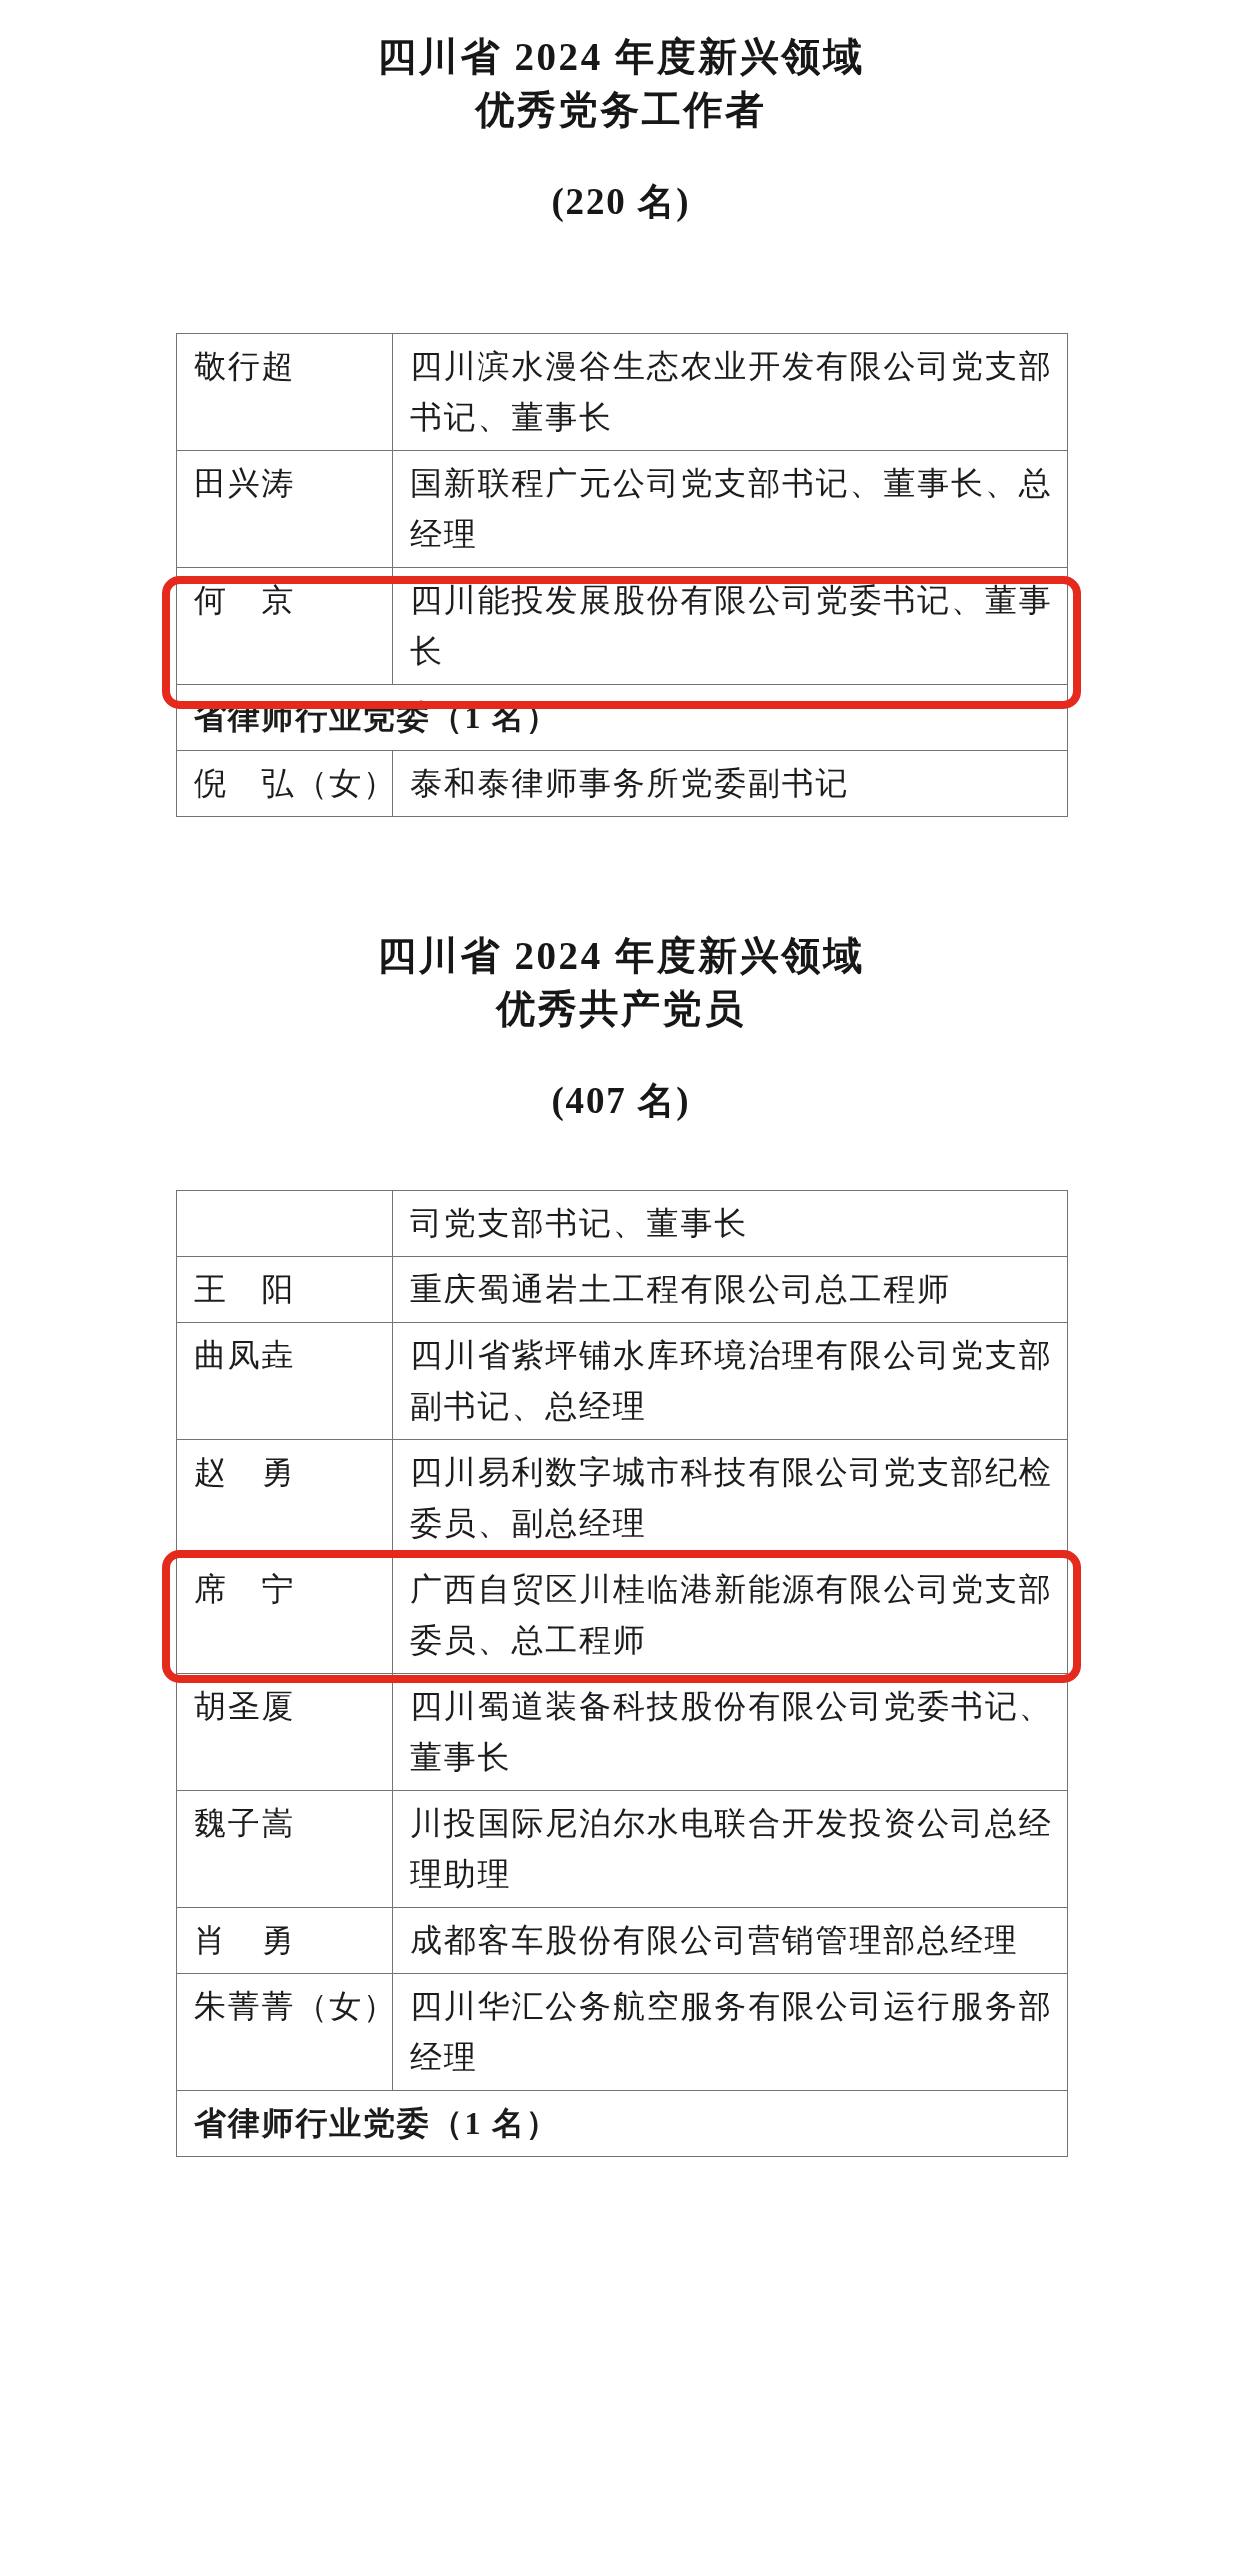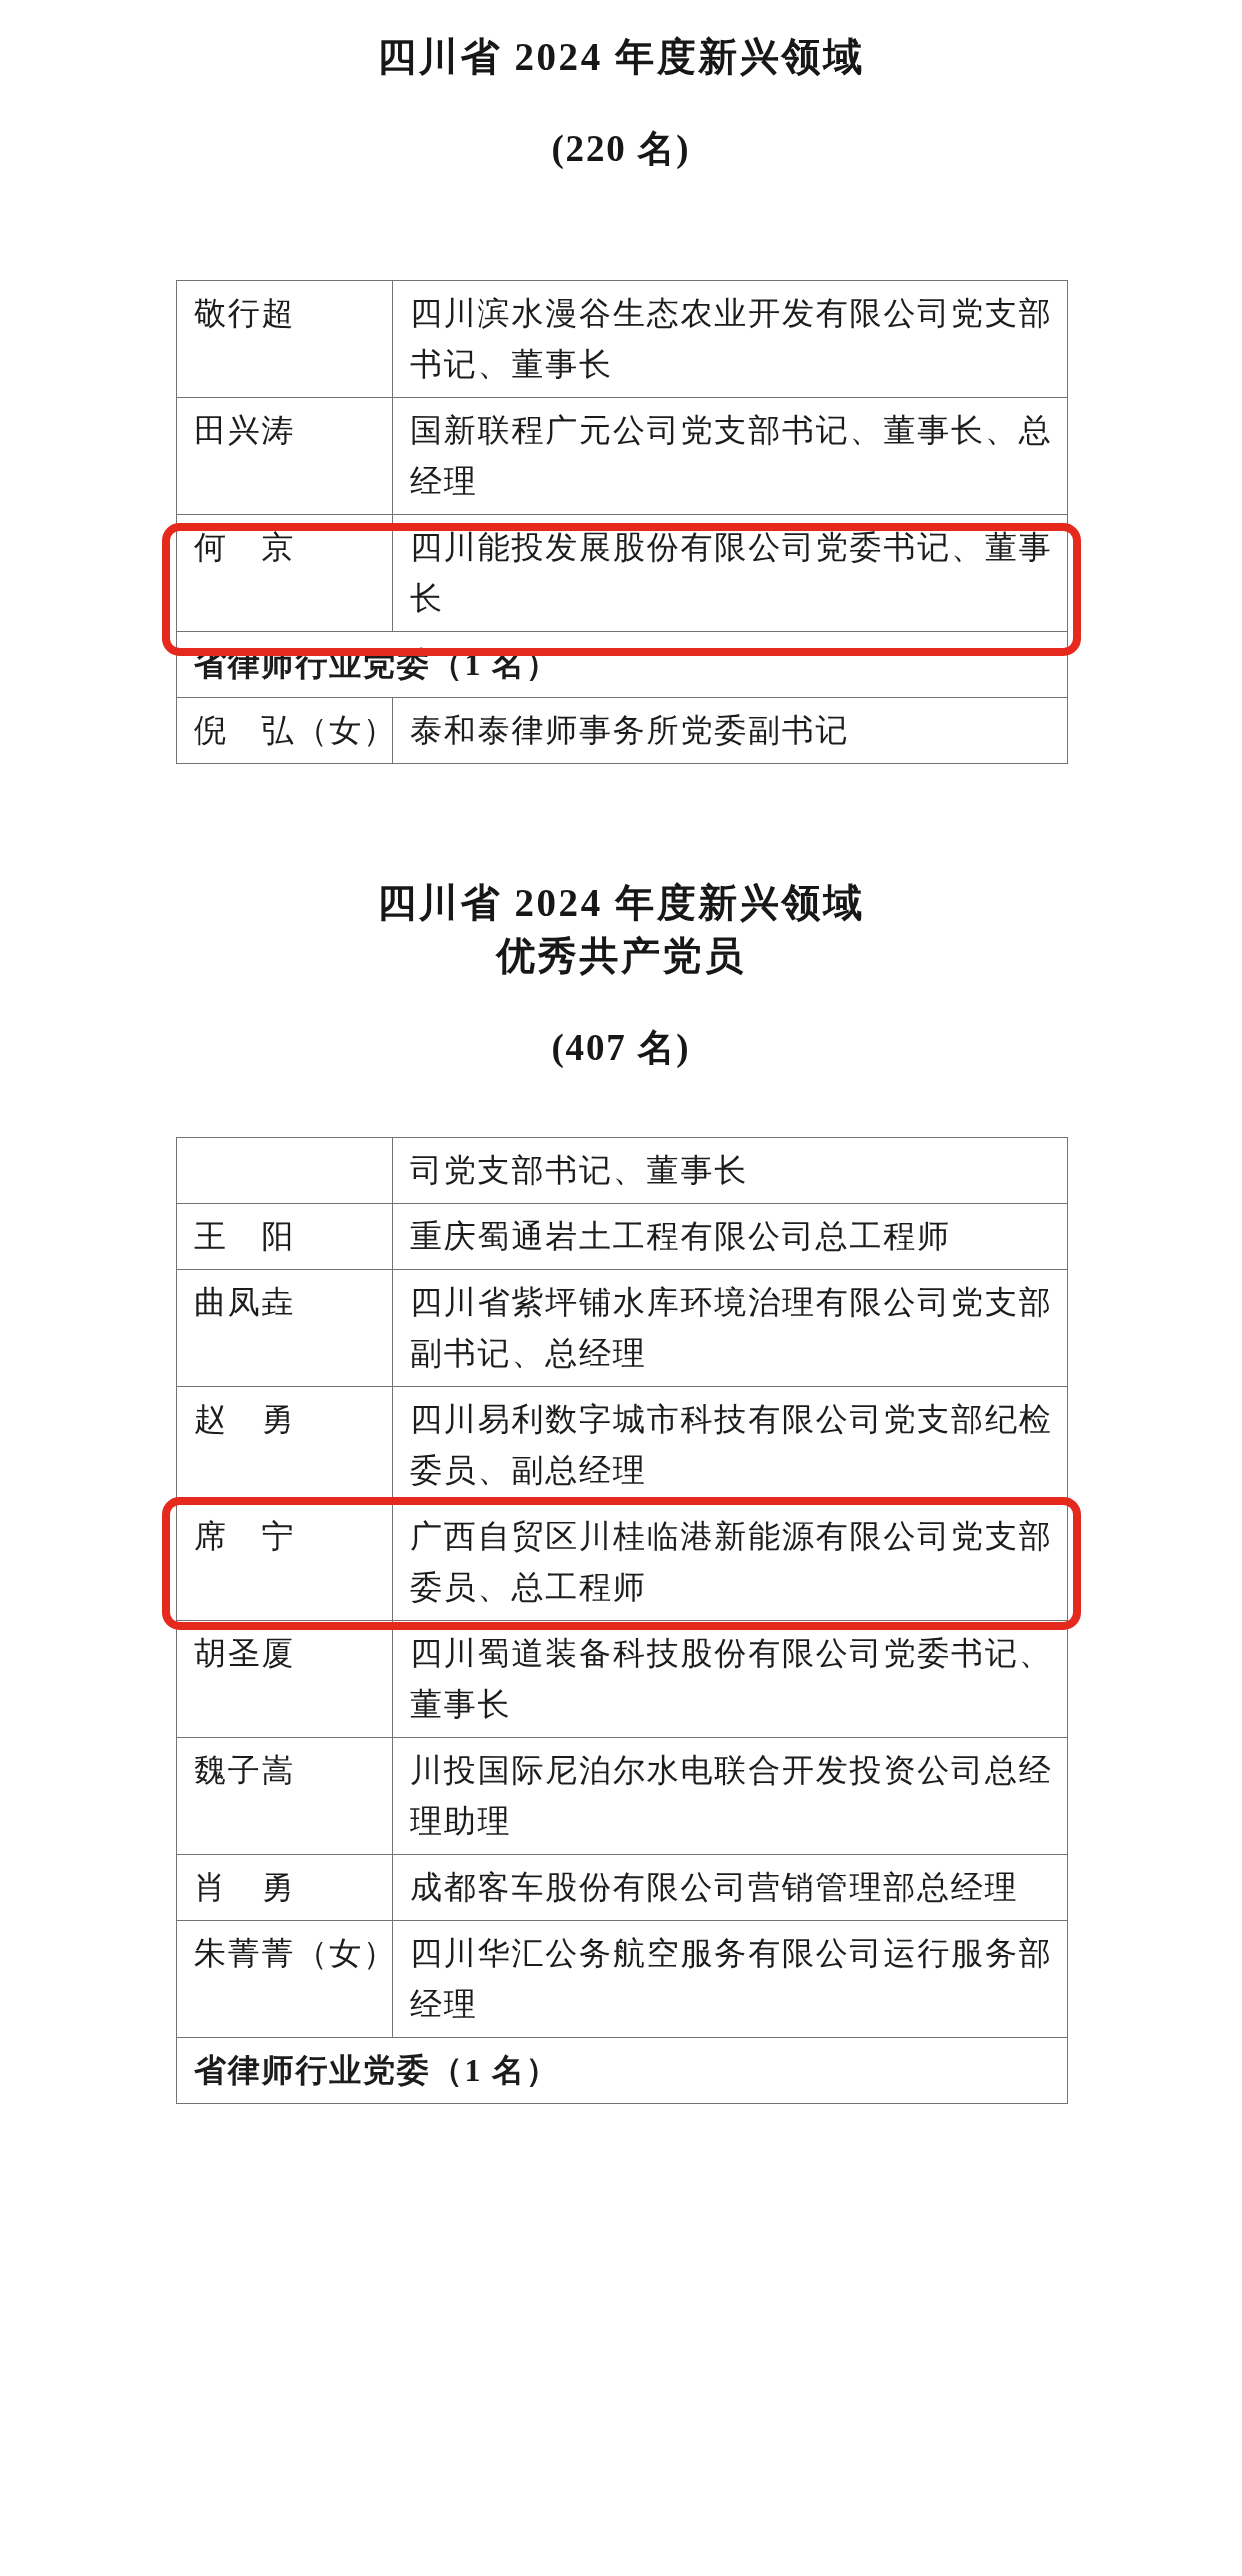--- a/index.html
+++ b/index.html
@@ -81,20 +81,21 @@
   }
   .bottom-space { height: 39px; }
 </style>
 </head>
 <body>
 
 <div class="page">
 
   <div class="doc-title first">
     <div>四川省 2024 年度新兴领域</div>
+    <div>优秀党务工作者</div>
   </div>
   <div class="doc-count">(220 名)</div>
 
   <div class="table-wrap first">
     <table class="award-table">
       <colgroup>
           <col style="width:216px">
           <col style="width:675px">
         </colgroup>
       <tbody>

